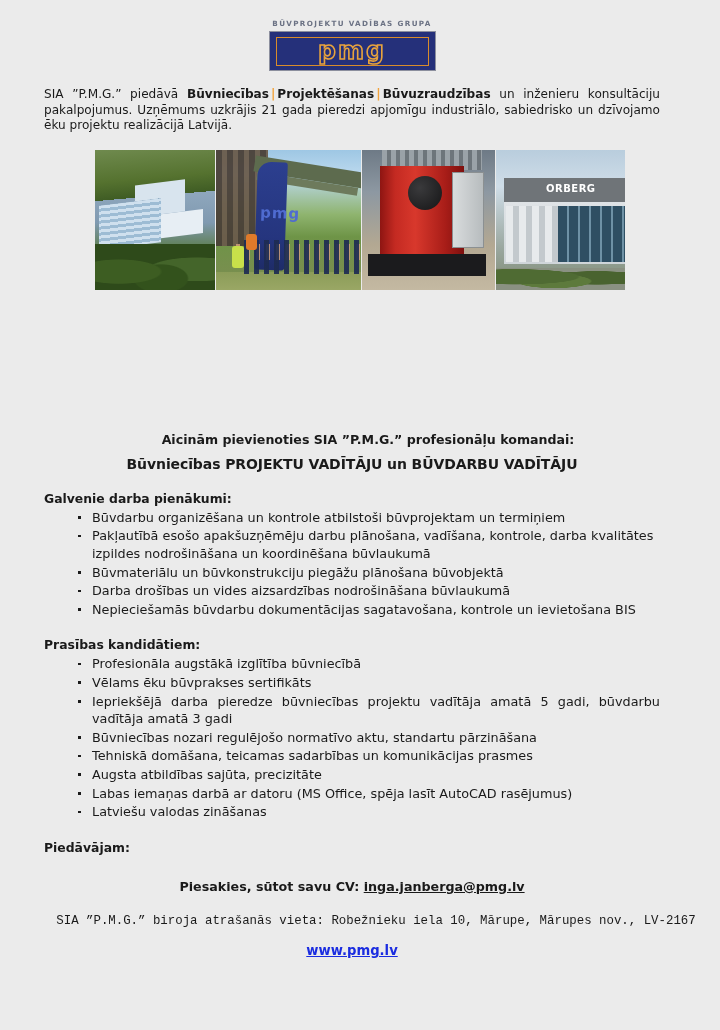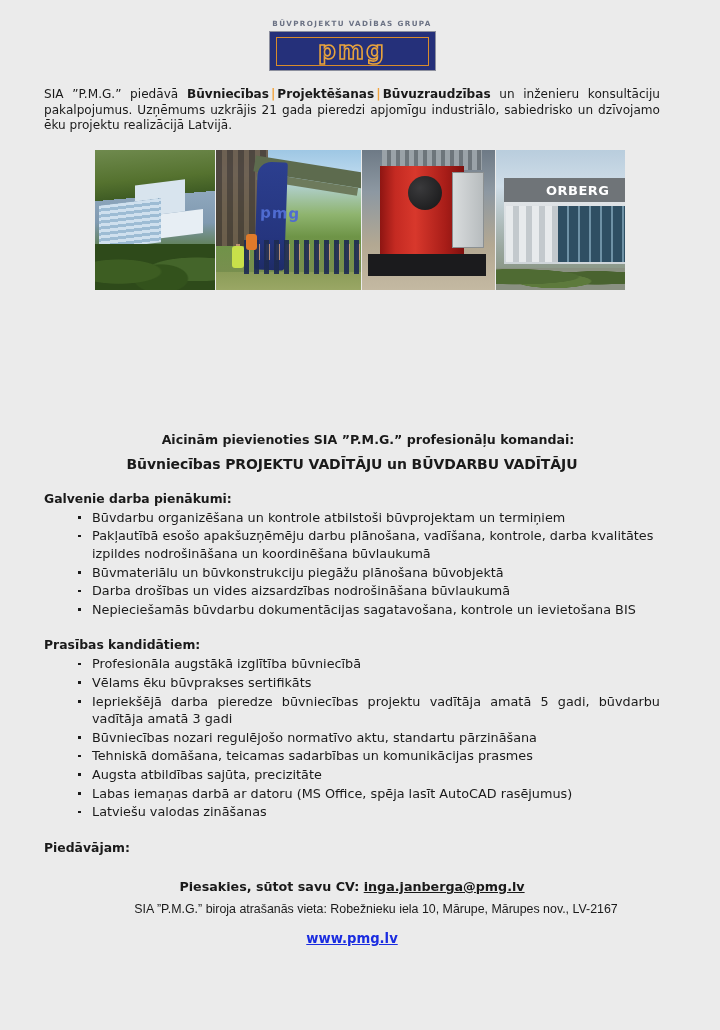--- a/index.html
+++ b/index.html
@@ -248,21 +248,21 @@
   }
   .p4 .cols {
     position: absolute; left: 10px; top: 56px;
     width: 54px; height: 56px;
     background:
       repeating-linear-gradient(90deg, #e7eaec 0 7px, #c3c9cd 7px 13px);
   }
   .p4 .sign {
     position: absolute; left: 50px; top: 33px;
     font-family: "DejaVu Sans", sans-serif;
-    font-size: 13px;
+    font-size: 10px;
     font-weight: bold;
     color: #ffffff;
     letter-spacing: .5px;
   }
   .p4 .shrubs {
     position: absolute; left: 0; bottom: 0;
     width: 129px; height: 22px;
     background:
       radial-gradient(ellipse at 15% 40%, #4f6b33 0 40%, transparent 42%),
       radial-gradient(ellipse at 45% 60%, #5d7a3c 0 36%, transparent 38%),
@@ -329,24 +329,24 @@
     text-align: center;
     font-size: 12.7px;
     font-weight: bold;
     font-family: "DejaVu Sans", sans-serif;
   }
   .apply a {
     color: #1a1a1a;
     text-decoration: underline;
   }
   .address {
-    margin-top: 8px;
+    margin-top: 20px;
     text-align: center;
     font-size: 12.4px;
-    font-family: Liberation Sans, sans-serif;
+    font-family: Liberation Mono, monospace;
     padding-left: 48px;
   }
   .website {
     margin-top: 13px;
     text-align: center;
   }
   .website a {
     color: #1a2ce0;
     font-size: 13.2px;
     font-weight: bold;

